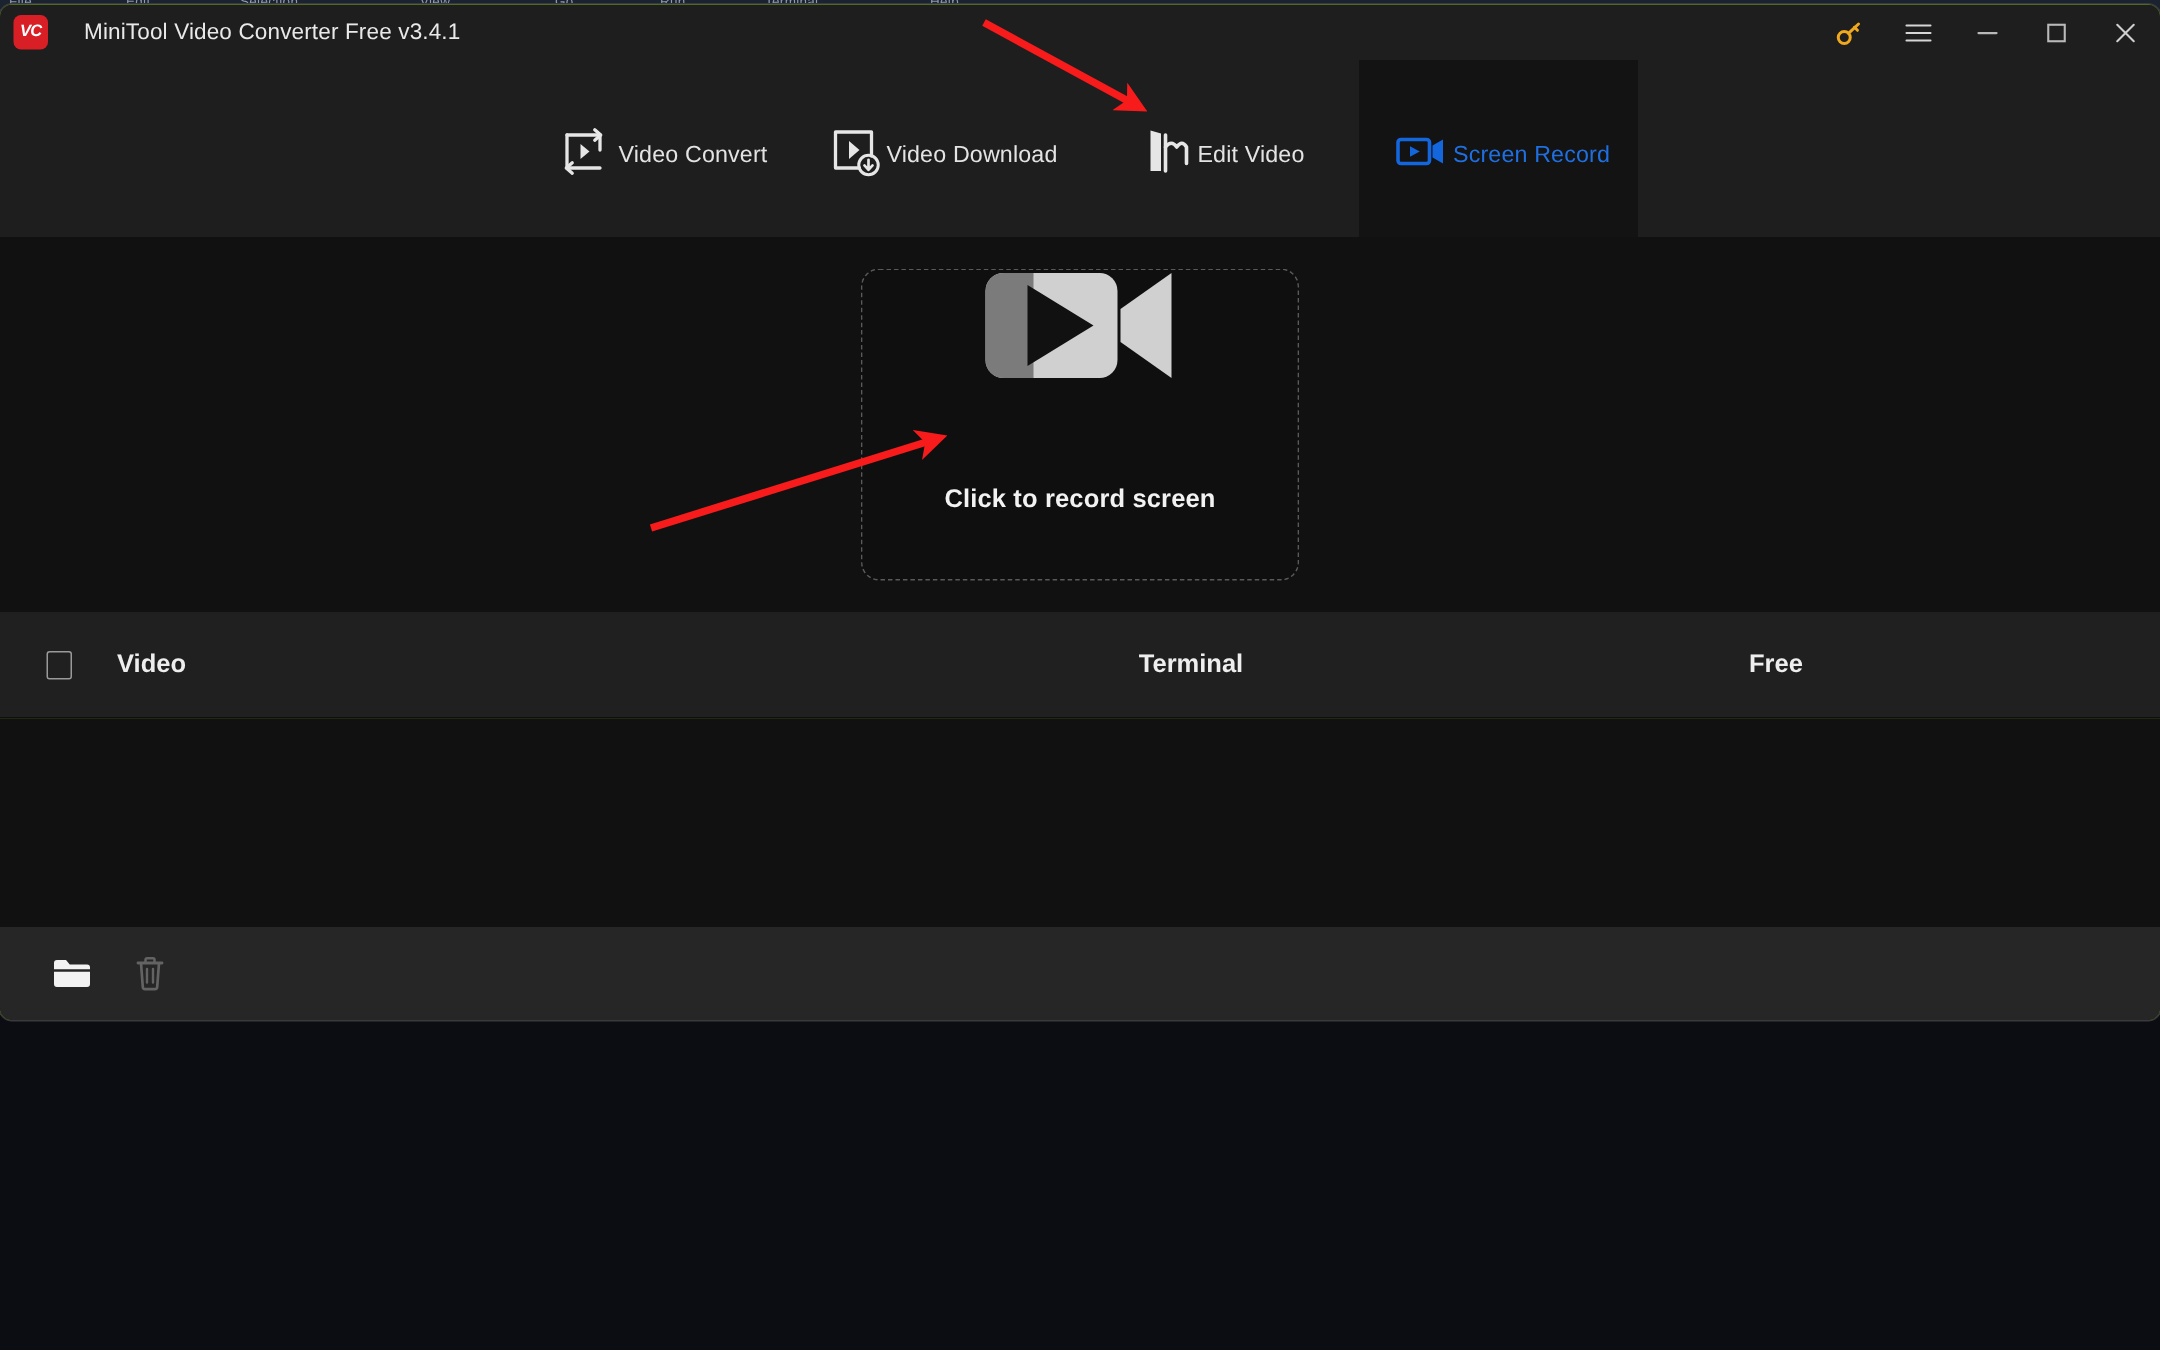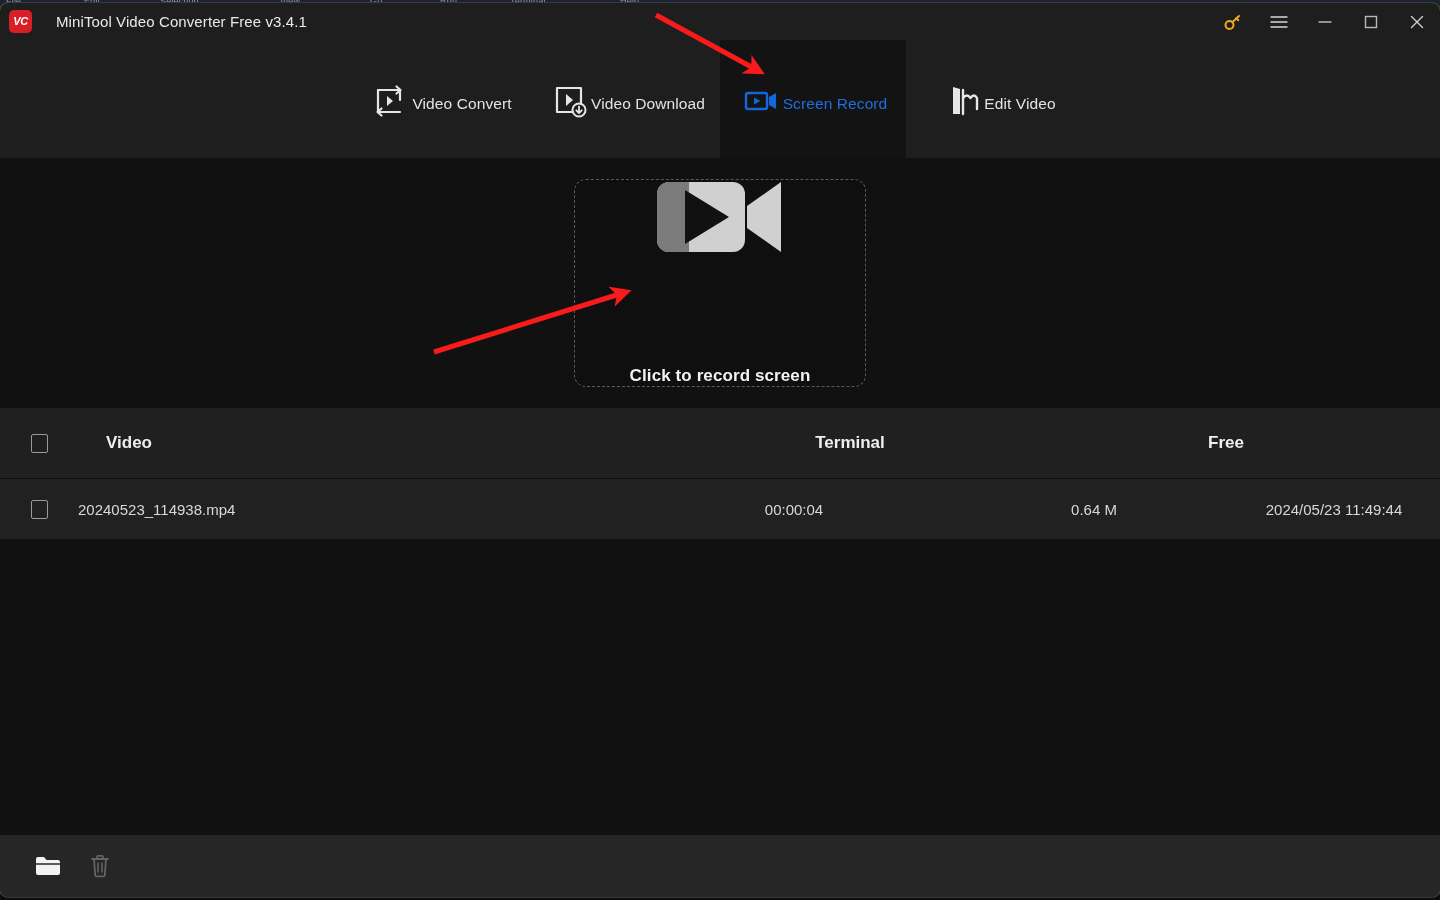--- a/index.html
+++ b/index.html
@@ -36,21 +36,21 @@
     white-space: nowrap;
     letter-spacing: .2px;
   }
 
   
   .app-window {
     position: absolute;
     left: 0;
     top: 3px;
     width: 1440px;
-    height: 894px;
+    height: 677px;
     background: #84cc16;
     border-radius: 8px;
     overflow: hidden;
     box-shadow: 0 0 0 1px #3a3a3a;
   }
 
   
   .titlebar {
     position: relative;
     height: 37px;
@@ -149,22 +149,23 @@
   }
   .dropzone {
     width: 290px;
     height: 206px;
     border: 1px dashed #5a5a5a;
     border-radius: 12px;
     background: #0f0f0f;
     display: flex;
     flex-direction: column;
     align-items: center;
-    justify-content: space-between;
-    cursor: default;
+    justify-content: flex-start;
+    cursor: default;
+    gap: 42px;
   }
   .dropzone-icon {
     margin-bottom: 22px;
   }
   .dropzone-label {
     font-size: 17px;
     font-weight: bold;
     color: #f2f2f2;
     letter-spacing: .1px;
   }
@@ -172,21 +173,20 @@
   
   .table {
     background: #111111;
   }
   .table-head {
     display: flex;
     align-items: center;
     height: 70px;
     background: #202020;
     border-bottom: 1px solid #101010;
-    gap: 28px;
   }
   .table-row {
     display: flex;
     align-items: center;
     height: 60px;
     background: #212121;
     cursor: default;
   }
   .cell-check {
     width: 78px;
@@ -346,40 +346,40 @@
             <svg width="42" height="40" viewBox="0 0 42 40">
               <path d="M8 7 H32 V23 M8 7 V31 H24" fill="none" stroke="#e6e6e6" stroke-width="2.2" stroke-linejoin="round" stroke-linecap="round"></path>
               <path d="M17 13 L24 19 L17 25 Z" fill="#e6e6e6"></path>
               <circle cx="30" cy="29" r="6.5" fill="none" stroke="#e6e6e6" stroke-width="2"></circle>
               <path d="M30 25.5 V32 M27.3 29.3 L30 32.2 L32.7 29.3" fill="none" stroke="#e6e6e6" stroke-width="1.8" stroke-linecap="round" stroke-linejoin="round"></path>
             </svg>
           </div>
           <div class="tab-label">Video Download</div>
         </div>
 
+        <div class="tab">
+          <div class="tab-icon">
+            <svg width="42" height="40" viewBox="0 0 42 40">
+              <path d="M11 6 L18 8 L18 33 L11 33 Z" fill="#e6e6e6"></path>
+              <path d="M21 9 L21 33" stroke="#e6e6e6" stroke-width="2.4" stroke-linecap="round"></path>
+              <path d="M21 17 Q25 12 28.5 17 Q32 12 35 17 L35 28" fill="none" stroke="#e6e6e6" stroke-width="2.4" stroke-linecap="round" stroke-linejoin="round"></path>
+            </svg>
+          </div>
+          <div class="tab-label">Edit Video</div>
+        </div>
+
         <div class="tab active">
           <div class="tab-icon">
             <svg width="44" height="40" viewBox="0 0 44 40">
               <rect x="7" y="12" width="21" height="16" rx="2" fill="none" stroke="#1466dd" stroke-width="2.4"></rect>
               <path d="M15 16.5 L21.5 20 L15 23.5 Z" fill="#1466dd"></path>
               <path d="M30 16 L37 12 V28 L30 24 Z" fill="#1466dd"></path>
             </svg>
           </div>
           <div class="tab-label">Screen Record</div>
-        </div>
-
-        <div class="tab">
-          <div class="tab-icon">
-            <svg width="42" height="40" viewBox="0 0 42 40">
-              <path d="M11 6 L18 8 L18 33 L11 33 Z" fill="#e6e6e6"></path>
-              <path d="M21 9 L21 33" stroke="#e6e6e6" stroke-width="2.4" stroke-linecap="round"></path>
-              <path d="M21 17 Q25 12 28.5 17 Q32 12 35 17 L35 28" fill="none" stroke="#e6e6e6" stroke-width="2.4" stroke-linecap="round" stroke-linejoin="round"></path>
-            </svg>
-          </div>
-          <div class="tab-label">Edit Video</div>
         </div>
 
       </div>
 
       <div class="content">
         <div class="dropzone">
           <div class="dropzone-icon">
             <svg width="130" height="74" viewBox="0 0 130 74">
               <rect x="2" y="2" width="88" height="70" rx="12" fill="#d0d0d0"></rect>
               <path d="M14 2 H34 L34 72 H14 A12 12 0 0 1 2 60 V14 A12 12 0 0 1 14 2 Z" fill="#7b7b7b"></path>
@@ -394,29 +394,20 @@
       <div class="table">
         <div class="table-head">
           <div class="cell-check">
             <div class="checkbox"></div>
           </div>
           <div class="cell-video">Video</div>
           <div class="cell-duration">Terminal</div>
           <div class="cell-date">Free</div>
         </div>
 
-        <div class="table-row">
-          <div class="cell-check">
-            <div class="checkbox"></div>
-          </div>
-          <div class="cell-video">20240523_114938.mp4</div>
-          <div class="cell-duration">00:00:04</div>
-          <div class="cell-size">0.64 M</div>
-          <div class="cell-date">2024/05/23 11:49:44</div>
-        </div>
       </div>
 
       <div class="filler"></div>
     </div>
 
     <div class="bottombar">
       <div class="bottom-btn">
         <svg width="28" height="24" viewBox="0 0 28 24">
           <path d="M2 5 A2 2 0 0 1 4 3 H10 L12.5 6 H24 A2 2 0 0 1 26 8 V19 A2 2 0 0 1 24 21 H4 A2 2 0 0 1 2 19 Z" fill="#f2f2f2"></path>
           <path d="M2 10 H26" stroke="#262626" stroke-width="1.6"></path>

